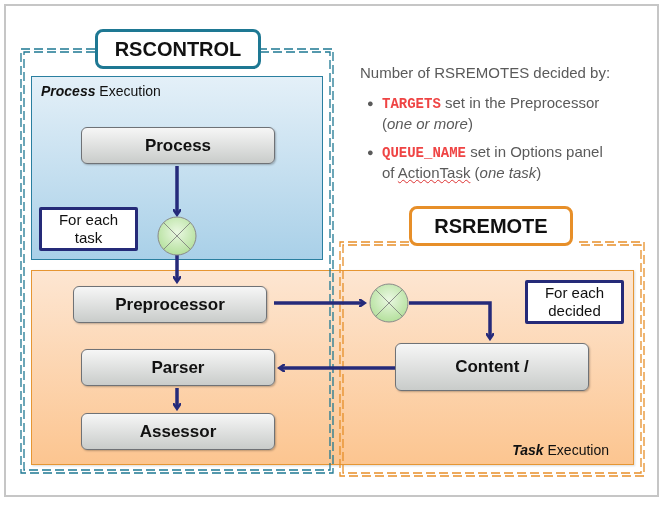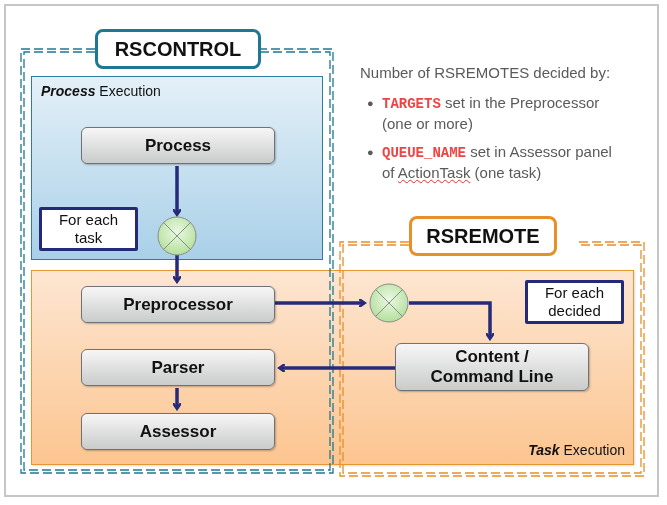--- a/index.html
+++ b/index.html
@@ -43,53 +43,53 @@
   }
   .pbox.tall { height: 48px; width: 194px; }
 
   
   .label-box {
     position: absolute; background: #fff; box-sizing: border-box;
     border-radius: 8px; font-weight: bold; font-size: 20px; color: #111;
     display: flex; align-items: center; justify-content: center; text-align: right;
   }
   .rscontrol-label { left: 95px; top: 29px; width: 166px; height: 40px; border: 3px solid #1e7893; }
-  .rsremote-label { left: 409px; top: 216px; width: 148px; height: 40px; border: 3px solid #e78f29; }
+  .rsremote-label { left: 409px; top: 206px; width: 164px; height: 40px; border: 3px solid #e78f29; }
 
   
   .foreach {
     position: absolute; background: #fff; box-sizing: border-box;
     border: 3px solid #252a78; border-radius: 2px;
     font-size: 15px; color: #111; text-align: center; line-height: 18px;
     display: flex; align-items: center; justify-content: center;
   }
 
   
   .note { position: absolute; left: 360px; top: 64px; width: 300px; color: #5a5a5a; font-size: 15px; }
   .note .head { margin-bottom: 12px; }
   .note ul { margin: 0; padding: 0; list-style: none; }
   .note li { position: relative; padding-left: 22px; margin-bottom: 8px; line-height: 20px; }
   .note li .bullet { position: absolute; left: 7px; top: 0; font-size: 11px; color: #5a5a5a; }
   .note .code { font-family: "Liberation Mono", monospace; font-weight: bold; color: #ef4444; font-size: 14px; }
-  .note .ital { }
+  .note .ital { font-style: italic; }
   .note .squiggle { text-decoration: underline wavy #d33; text-decoration-thickness: 1px; }
 
   svg.overlay { position: absolute; left: 0; top: 0; }
 </style>
 </head>
 <body>
 
 <div class="frame"></div>
 
 <div class="proc-panel">
   <div class="panel-title" style="left:9px; top:6px;"><b>Process</b><span> Execution</span></div>
 </div>
 
 <div class="task-panel">
-  <div class="panel-title" style="right:8px; bottom:6px;margin-top:40px;"><b>Task</b><span> Execution</span></div>
+  <div class="panel-title" style="right:24px; bottom:6px;margin-top:40px;"><b>Task</b><span> Execution</span></div>
 </div>
 
 <svg class="overlay" width="667" height="505">
   <defs>
     <marker id="ah" markerWidth="8" markerHeight="8" refX="5" refY="4" orient="auto" markerUnits="userSpaceOnUse" viewBox="0 0 8 8">
       <path d="M0,0 L6,4 L0,8" fill="none" stroke="#252a7a" stroke-width="2.4"></path>
     </marker>
     <radialGradient id="jg" cx="50%" cy="40%" r="60%">
       <stop offset="0%" stop-color="#eaf8e2"></stop>
       <stop offset="100%" stop-color="#b4e09c"></stop>
@@ -124,27 +124,26 @@
     <circle cx="389" cy="303" r="19" fill="url(#jg)" stroke="#8a8a8a" stroke-width="1"></circle>
     <line x1="375.5" y1="289.5" x2="402.5" y2="316.5" stroke="#777" stroke-width="0.8"></line>
     <line x1="402.5" y1="289.5" x2="375.5" y2="316.5" stroke="#777" stroke-width="0.8"></line>
   </g>
 </svg>
 
 <div class="label-box rscontrol-label">RSCONTROL</div>
 <div class="label-box rsremote-label">RSREMOTE</div>
 
 <div class="pbox" style="left:81px; top:127px;">Process</div>
-<div class="pbox" style="left:81px; top:286px;">Preprocessor</div>
+<div class="pbox" style="left:73px; top:286px;">Preprocessor</div>
 <div class="pbox" style="left:81px; top:349px;">Parser</div>
 <div class="pbox" style="left:81px; top:413px;">Assessor</div>
 <div class="pbox tall" style="left:395px; top:343px; width:194px;">
   <div>
     <div>Content /</div>
-    <div>Command Line</div>
   </div>
 </div>
 
 <div class="foreach" style="left:39px; top:207px; width:99px; height:44px;">
   <div>
     <div>For each</div>
     <div>task</div>
   </div>
 </div>
 <div class="foreach" style="left:525px; top:280px; width:99px; height:44px;">
@@ -157,17 +156,17 @@
 <div class="note">
   <div class="head">Number of RSREMOTES decided by:</div>
   <ul>
     <li>
       <span class="bullet">●</span>
       <span class="code">TARGETS</span><span> set in the Preprocessor</span><br>
       <span>(</span><span class="ital">one or more</span><span>)</span>
     </li>
     <li>
       <span class="bullet">●</span>
-      <span class="code">QUEUE_NAME</span><span> set in Assessor panel</span><br>
+      <span class="code">QUEUE_NAME</span><span> set in Options panel</span><br>
       <span>of </span><span class="squiggle">ActionTask</span><span> (</span><span class="ital">one task</span><span>)</span>
     </li>
   </ul>
 </div>
 
 </body></html>

